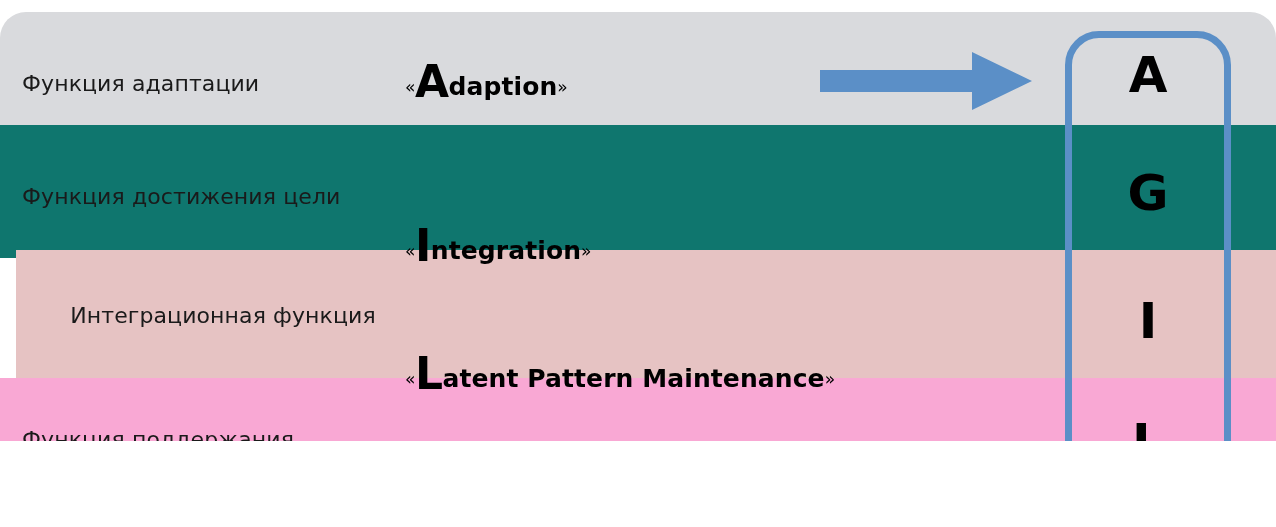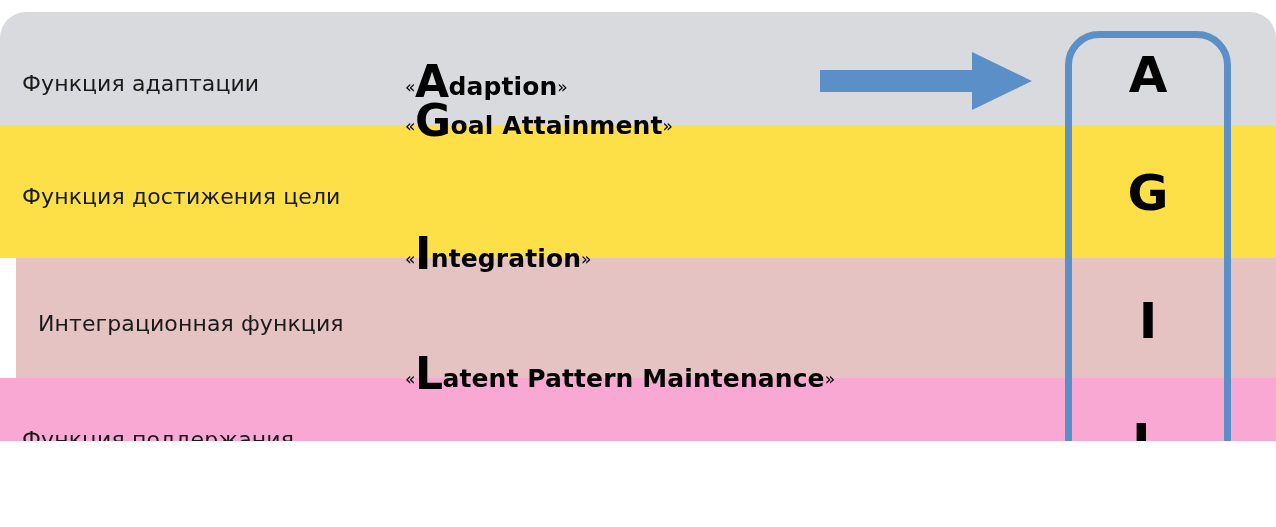--- a/index.html
+++ b/index.html
@@ -28,21 +28,21 @@
     overflow: hidden;
   }
   .band {
     position: absolute;
     left: 0;
     width: 100%;
     box-sizing: border-box;
   }
   .band-0 { top: 0px;   height: 113px; }
   .band-1 { top: 113px; height: 133px; }
-  .band-2 { top: 246px; height: 132px; }
+  .band-2 { top: 238px; height: 132px; text-align: center; }
   .band-3 { top: 366px; height: 123px; }
 
   
   .ru-label {
     position: absolute;
     left: 22px;
     width: 370px;
     font-size: 22px;
     line-height: 31px;
     color: #1a1a1a;
@@ -134,44 +134,41 @@
       <div class="en-term">
         <span class="guil">«</span><span class="cap">A</span><span class="rest">daption</span><span class="guil">»</span>
       </div>
       <div class="arrow">
         <svg viewBox="0 0 212 58" preserveAspectRatio="none" aria-hidden="true">
           <polygon points="0,18 152,18 152,0 212,29 152,58 152,40 0,40" fill="#5b8fc7"></polygon>
         </svg>
       </div>
     </div>
 
-    <div class="band band-1" style="background: #fde047;">
+    <div class="band band-1" style="background: #0f766e;">
       <div class="ru-label" style="color: rgb(26, 26, 26);">Функция достижения цели</div>
       <div class="arrow">
         <svg viewBox="0 0 212 58" preserveAspectRatio="none" aria-hidden="true">
           <polygon points="0,18 152,18 152,0 212,29 152,58 152,40 0,40" fill="#5b8fc7"></polygon>
         </svg>
       </div>
     </div>
 
     <div class="band band-2" style="background: rgb(230, 195, 195); margin-left: 16px;">
       <div class="ru-label" style="color: rgb(26, 26, 26);">Интеграционная функция</div>
 
     </div>
 
     <div class="band band-3" style="background: #f9a8d4;">
       <div class="ru-label" style="color: rgb(26, 26, 26);">Функция поддержания латентного образца</div>
 
     </div>
 
   </div>
 
-  <div class="en-term band-1" style="position:absolute;">
-    <span class="guil">«</span><span class="cap">G</span><span class="rest">oal Attainment</span><span class="guil">»</span>
-  </div>
   <div class="en-term band-2" style="position:absolute;">
     <span class="guil">«</span><span class="cap">I</span><span class="rest">ntegration</span><span class="guil">»</span>
   </div>
   <div class="en-term band-3" style="position:absolute;">
     <span class="guil">«</span><span class="cap">L</span><span class="rest">atent Pattern Maintenance</span><span class="guil">»</span>
   </div>
 
   <div class="agil-box" style="border-color: rgb(91, 143, 199);"></div>
   <div class="agil-letter agil-letter-0" style="color: rgb(0, 0, 0);">A</div>
   <div class="agil-letter agil-letter-1" style="color: rgb(0, 0, 0);">G</div>

